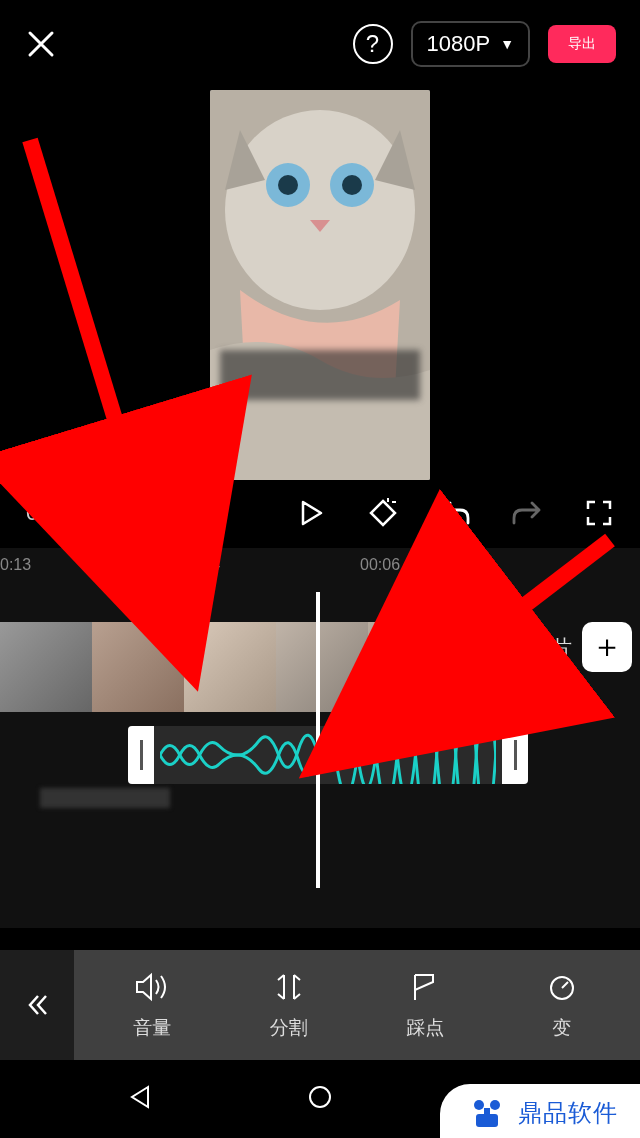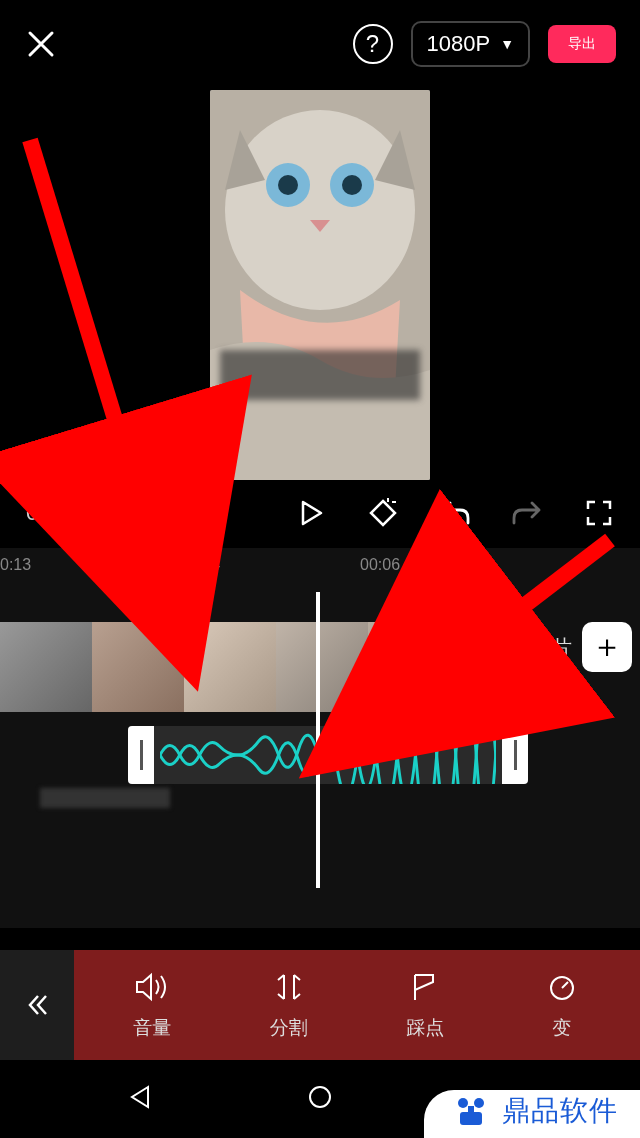--- a/index.html
+++ b/index.html
@@ -130,21 +130,21 @@
     position: absolute;
     top: 44px; bottom: 40px;
     left: 316px;
     width: 4px;
     background: #fff;
   }
   .toolbar {
     position: absolute;
     bottom: 78px; left: 0; right: 0;
     height: 110px;
-    background: #7f1d1d;
+    background: #404040;
     display: flex;
     align-items: center;
   }
   .back-collapse {
     width: 74px; height: 110px;
     background: #1e1e1e;
     display:flex; align-items:center; justify-content:center;
     font-size: 28px;
   }
   .tools {
@@ -168,24 +168,24 @@
     bottom: 0; left:0; right:0;
     height: 78px;
     display:flex; align-items:center; justify-content:space-around;
     padding: 0 50px;
   }
   .watermark {
     position: absolute;
     bottom: 0; right: 0;
     background: #fff; color:#1a5bd6;
     border-radius: 30px 0 0 0;
-    padding: 2px 22px 8px 30px;
+    padding: 12px 22px 8px 30px;
     display: flex; align-items: center;
     gap: 14px;
-    font-size: 28px;
+    font-size: 24px;
     font-weight: 500;
     letter-spacing: 1px;
   }
   .wm-logo { width:34px; height:34px; }
   .arrow { position:absolute; pointer-events:none; }
 </style>
 </head>
 <body>
 
 <div class="header">

